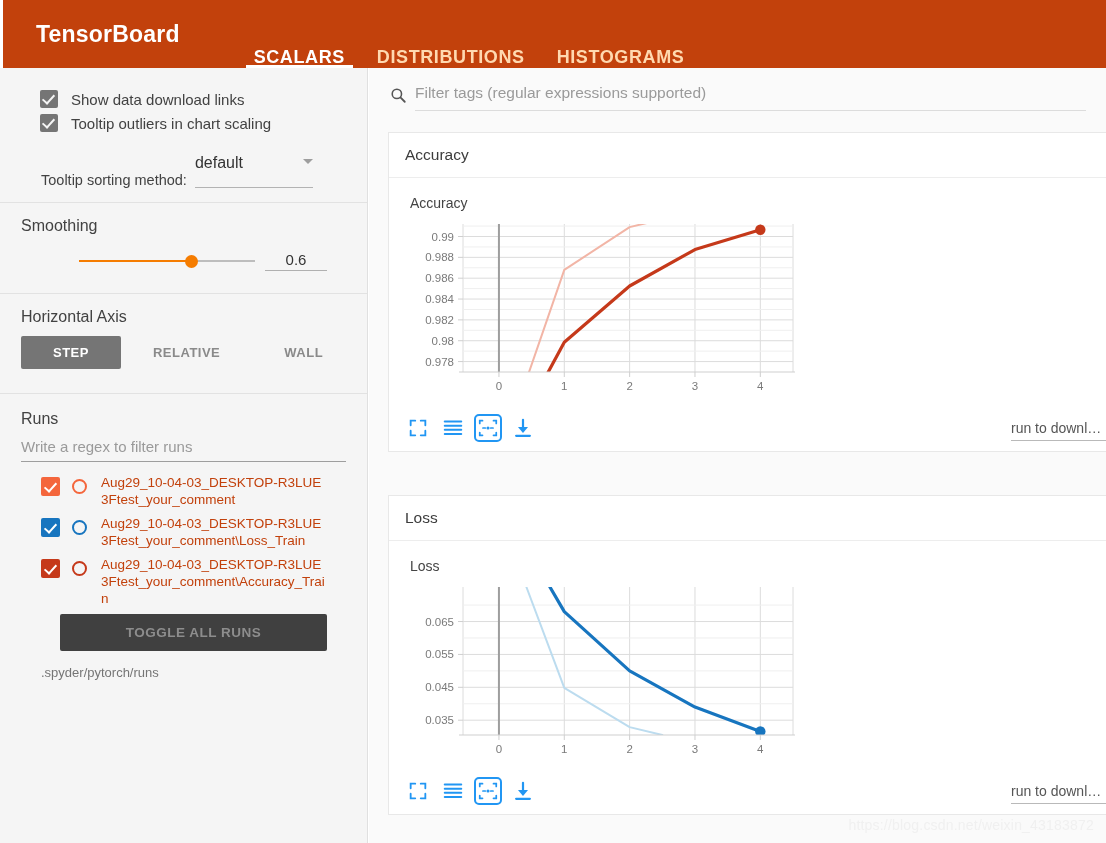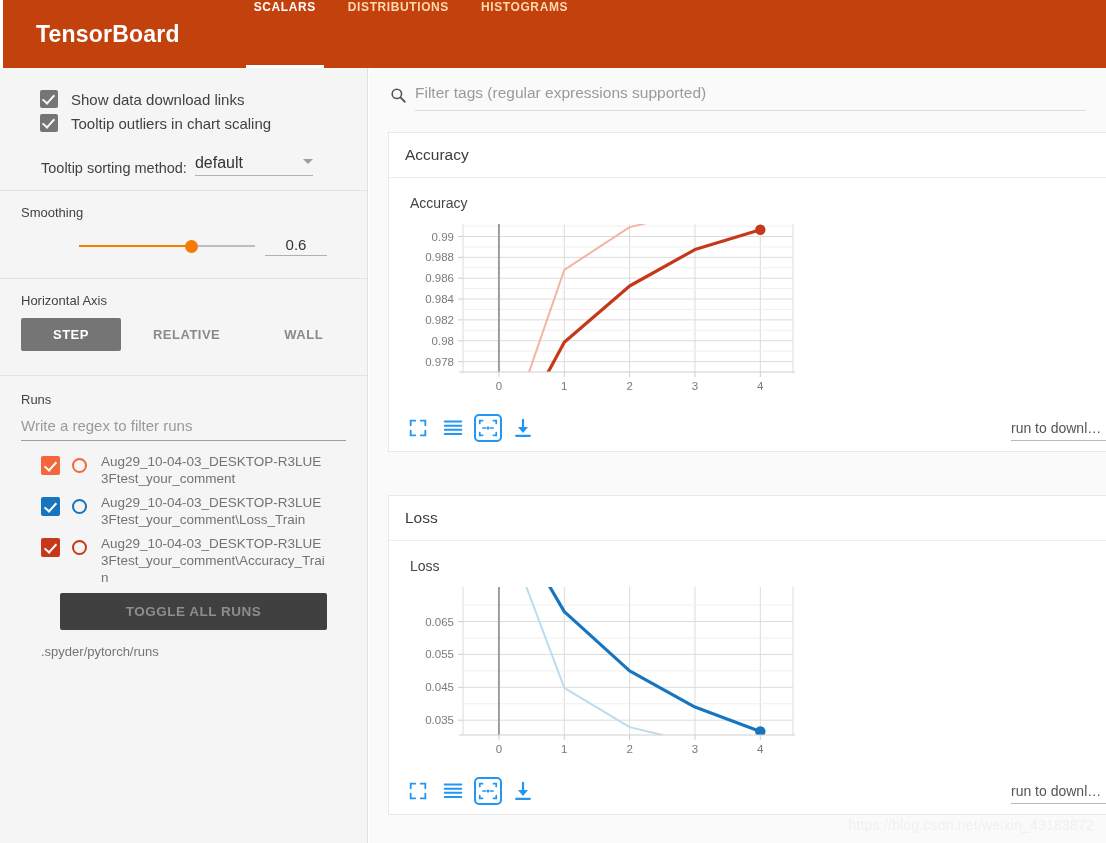--- a/index.html
+++ b/index.html
@@ -16,23 +16,23 @@
   .topbar {
     position: absolute; left:3px; top:0; width:1106px; height:68px;
     background:#c2410c; display:flex; align-items:center;
   }
   .brand {
     color:#fff; font-size:23px; font-weight:bold; letter-spacing:0.2px;
     margin-left:33px; margin-right:58px; white-space:nowrap;
   }
   .tabs { display:flex; align-items:stretch; height:68px; }
   .tab {
-    position:relative; display:flex; align-items:flex-start;
+    position:relative; display:flex; align-items:flex-end;
     padding:0 16px; height:68px;
-    color:#ffd9b0; font-size:12px; font-weight:bold; letter-spacing:0.6px;
+    color:#ffd9b0; font-size:18px; font-weight:bold; letter-spacing:0.6px;
     cursor:pointer; white-space:nowrap;
   }
   .tab.active { color:#ffffff; }
   .tab.active::after {
     content:""; position:absolute; left:8px; right:8px; bottom:0;
     height:3px; background:#ffffff;
   }
 
   
   .sidebar {
@@ -53,30 +53,30 @@
     width:5px; height:10px; border:solid #f5f5f5;
     border-width:0 2px 2px 0; transform:rotate(42deg);
   }
   .chklabel { margin-left:13px; font-size:15px; color:#424242; white-space:nowrap; }
 
   .ttsort { display:flex; align-items:flex-end; margin:22px 0 4px 21px; }
   .ttsort-lbl { font-size:14.5px; color:#424242; }
   .ttsort-sel {
     margin-left:8px; width:118px; border-bottom:1px solid #b3b3b3;
     display:flex; align-items:center; justify-content:space-between;
-    padding-bottom:3px; cursor:pointer;
+    padding-bottom:15px; cursor:pointer;
   }
   .ttsort-val { font-size:16px; color:#333; }
   .caret {
     width:0; height:0; border-left:5px solid transparent;
     border-right:5px solid transparent; border-top:5px solid #9e9e9e;
     margin-bottom:4px;
   }
 
-  .sec-title { font-size:13px; color:#424242; margin:0 0 4px 21px; }
+  .sec-title { font-size:16px; color:#424242; margin:0 0 4px 21px; }
 
   .smoothrow { display:flex; align-items:center; margin:16px 0 0 0; padding:0 20px 0 21px;}
   .slider { position:relative; flex:1; height:20px; cursor:pointer; }
   .slider .track { position:absolute; top:9px; left:38px; right:6px; height:2px; background:#bdbdbd; }
   .slider .fill  { position:absolute; top:9px; left:38px; width:113px; height:2px; background:#f57c00; }
   .slider .knob  {
     position:absolute; top:4px; left:144px; width:13px; height:13px;
     border-radius:50%; background:#f57c00;
   }
   .smoothval {
@@ -106,21 +106,21 @@
   .runchk::after {
     content:""; position:absolute; left:6px; top:3px;
     width:5px; height:10px; border:solid #fff;
     border-width:0 2px 2px 0; transform:rotate(42deg);
   }
   .runcircle {
     width:15px; height:15px; border-radius:50%; border:2px solid #ccc;
     flex:none; margin-left:12px; margin-top:5px;
   }
   .runname {
-    margin-left:14px; font-size:13.5px; line-height:17px; color:#737373;
+    margin-left:14px; font-size:13.5px; line-height:17px; color:#c2410c;
     word-break:break-all;
   }
 
   .toggleall {
     margin:4px 20px 0 40px; background:#404040; color:#8d8d8d;
     text-align:center; padding:11px 0; font-size:13.5px; font-weight:bold;
     letter-spacing:0.5px; cursor:pointer; border-radius:2px;
   }
   .logdir { margin:14px 0 0 21px; font-size:13px; color:#757575; }
 

